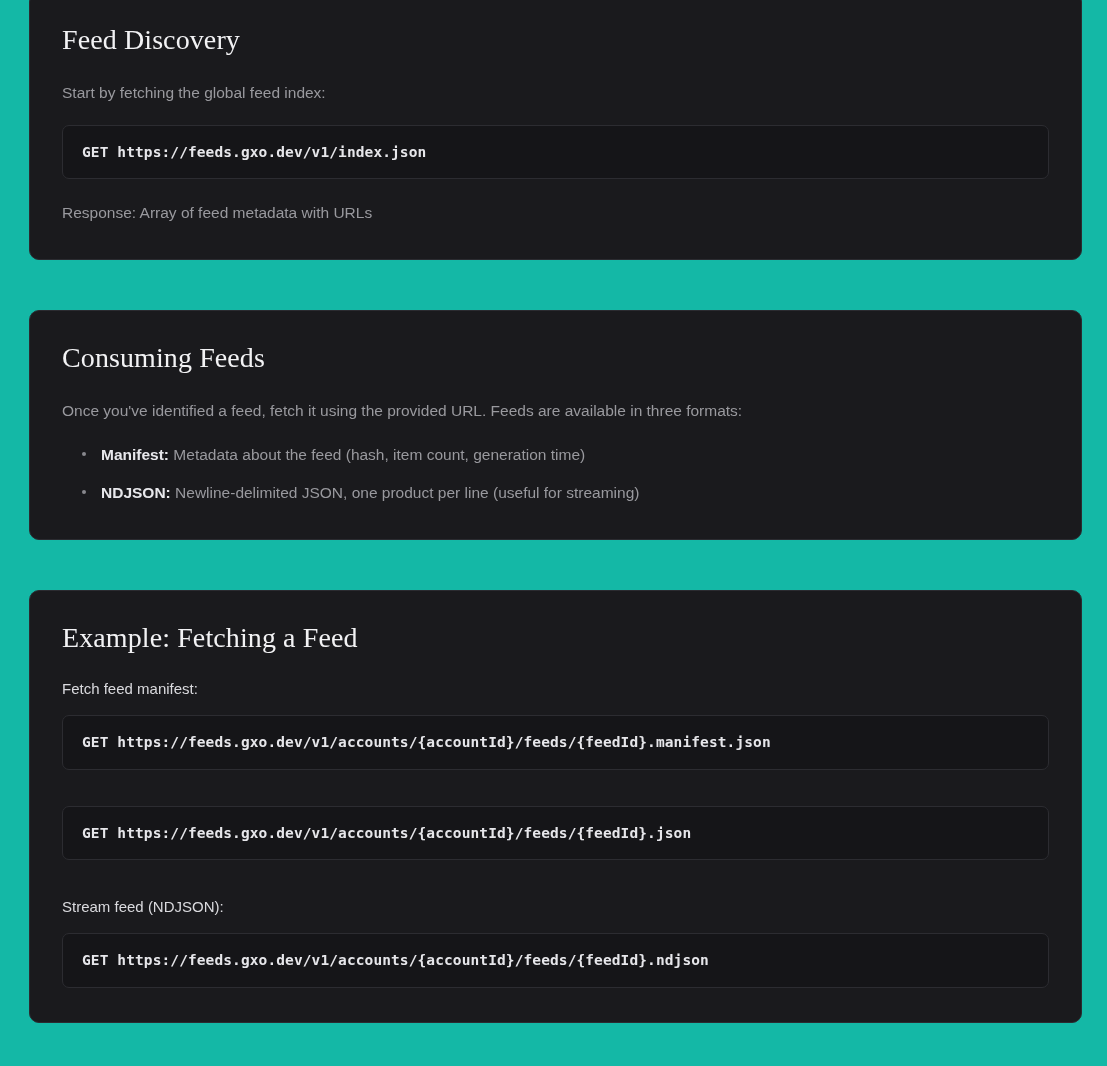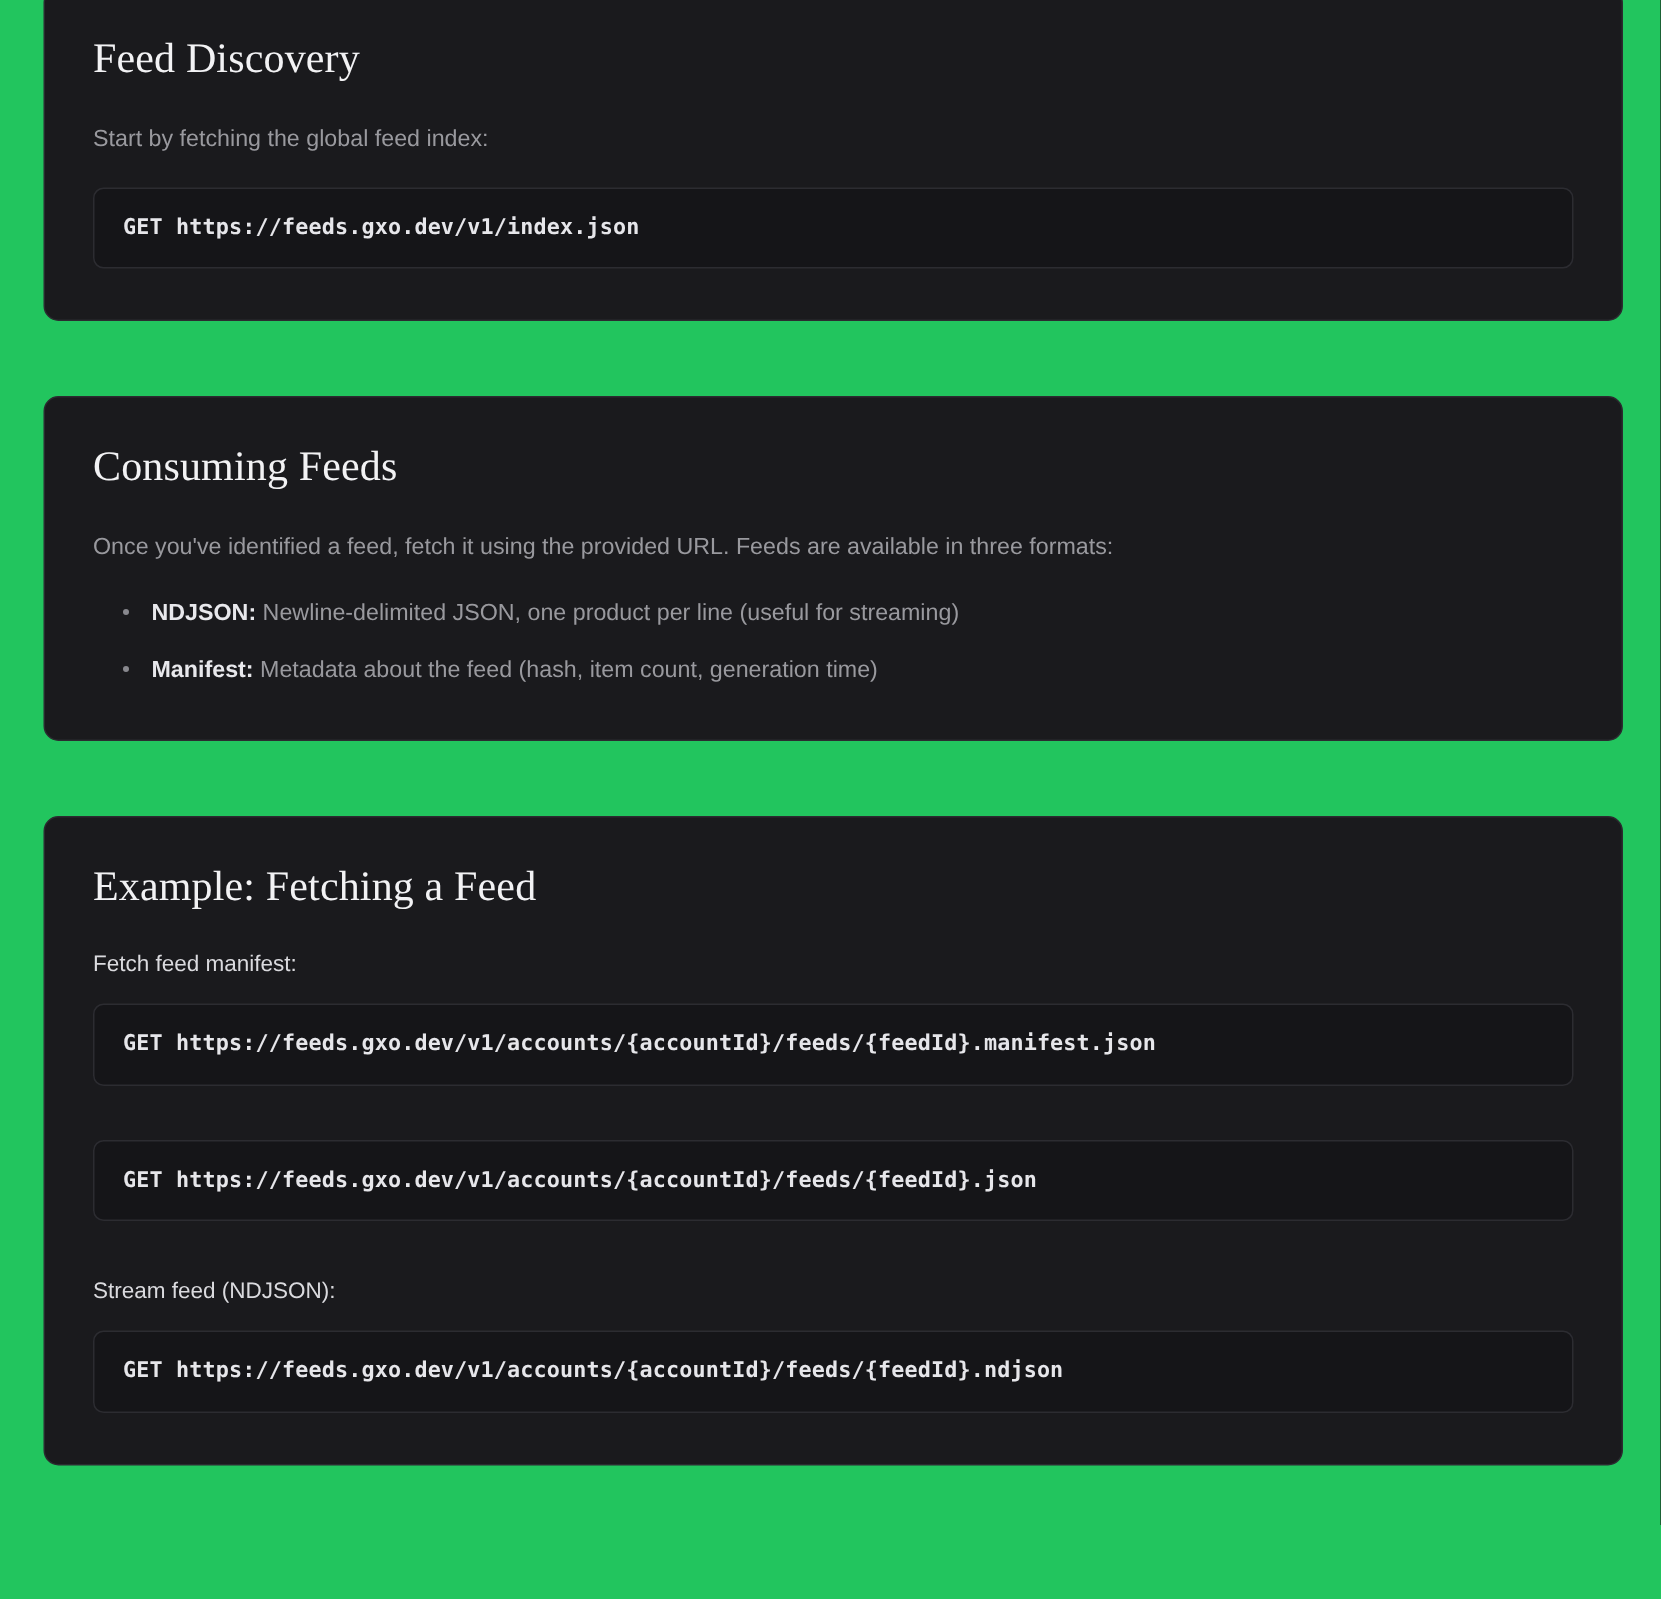--- a/index.html
+++ b/index.html
@@ -13,21 +13,21 @@
 
   body {
     font-family: "Liberation Sans", sans-serif;
     -webkit-font-smoothing: antialiased;
   }
 
   .page {
     position: relative;
     width: 1107px;
     height: 1066px;
-    background: #22c55e;
+    background: #14b8a6;
   }
 
   .card-stack {
     position: absolute;
     left: 29px;
     top: -8px;
     width: 1053px;
   }
 
   .card {
@@ -130,35 +130,36 @@
 
 <div class="page">
   <div class="card-stack">
 
     <section class="card">
       <h2 class="card-heading">Feed Discovery</h2>
       <p class="card-para">Start by fetching the global feed index:</p>
       <div class="code-block">
         <code class="code-text">GET https://feeds.gxo.dev/v1/index.json</code>
       </div>
+      <p class="response-note">Response: Array of feed metadata with URLs</p>
     </section>
 
     <section class="card">
       <h2 class="card-heading">Consuming Feeds</h2>
       <p class="card-para">Once you've identified a feed, fetch it using the provided URL. Feeds are available in three formats:</p>
       <ul class="format-list">
         <li class="format-item">
           <span class="bullet"></span>
-          <span class="format-label">NDJSON:</span>
-          <span>Newline-delimited JSON, one product per line (useful for streaming)</span>
+          <span class="format-label">Manifest:</span>
+          <span>Metadata about the feed (hash, item count, generation time)</span>
         </li>
         <li class="format-item">
           <span class="bullet"></span>
-          <span class="format-label">Manifest:</span>
-          <span>Metadata about the feed (hash, item count, generation time)</span>
+          <span class="format-label">NDJSON:</span>
+          <span>Newline-delimited JSON, one product per line (useful for streaming)</span>
         </li>
       </ul>
     </section>
 
     <section class="card">
       <h2 class="card-heading">Example: Fetching a Feed</h2>
 
       <div class="example-group">
         <p class="field-label">Fetch feed manifest:</p>
         <div class="code-block">

